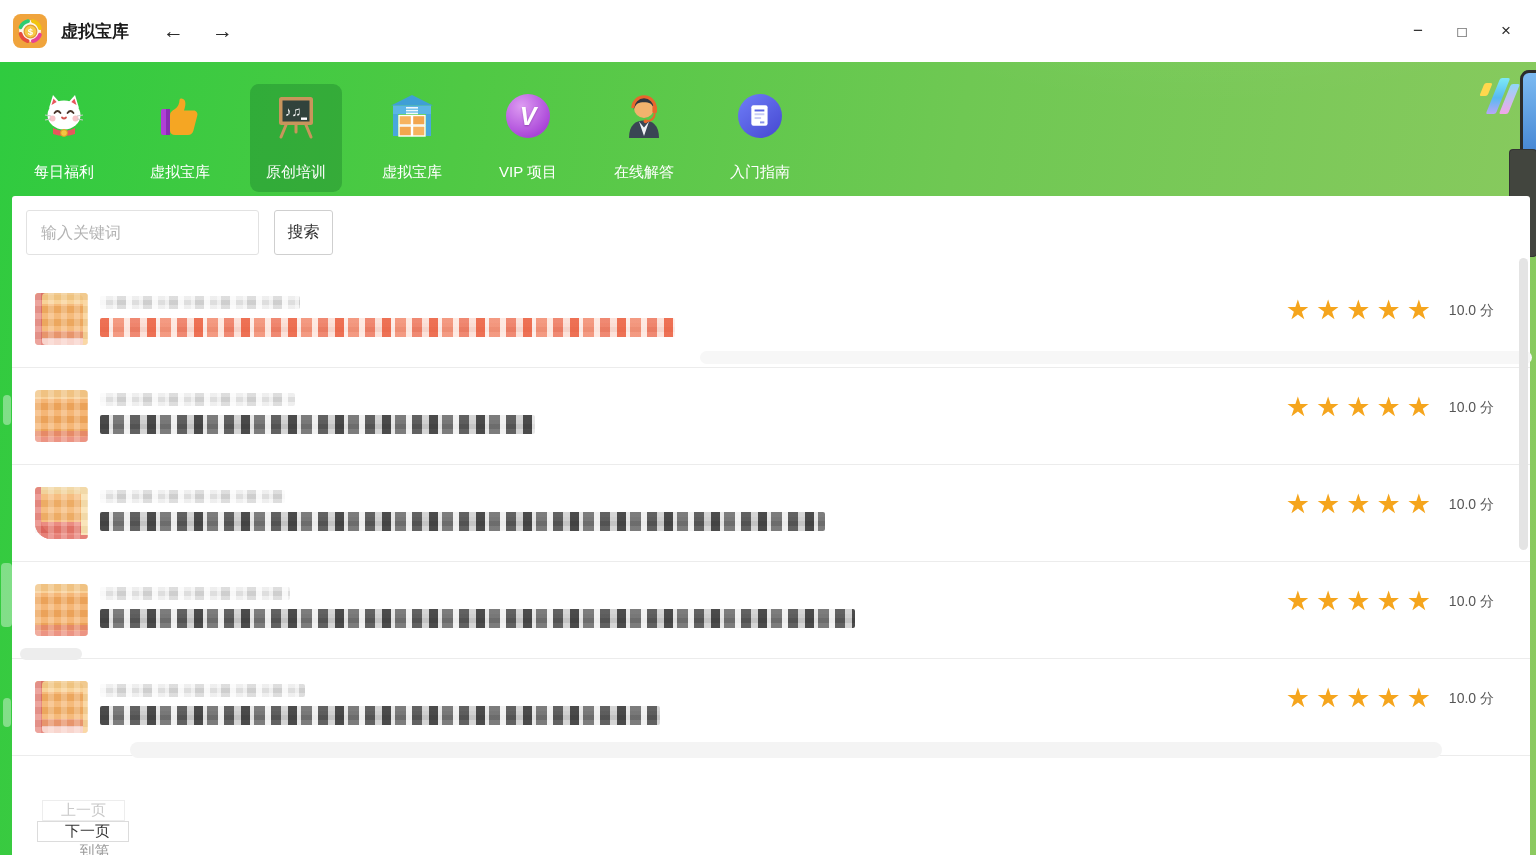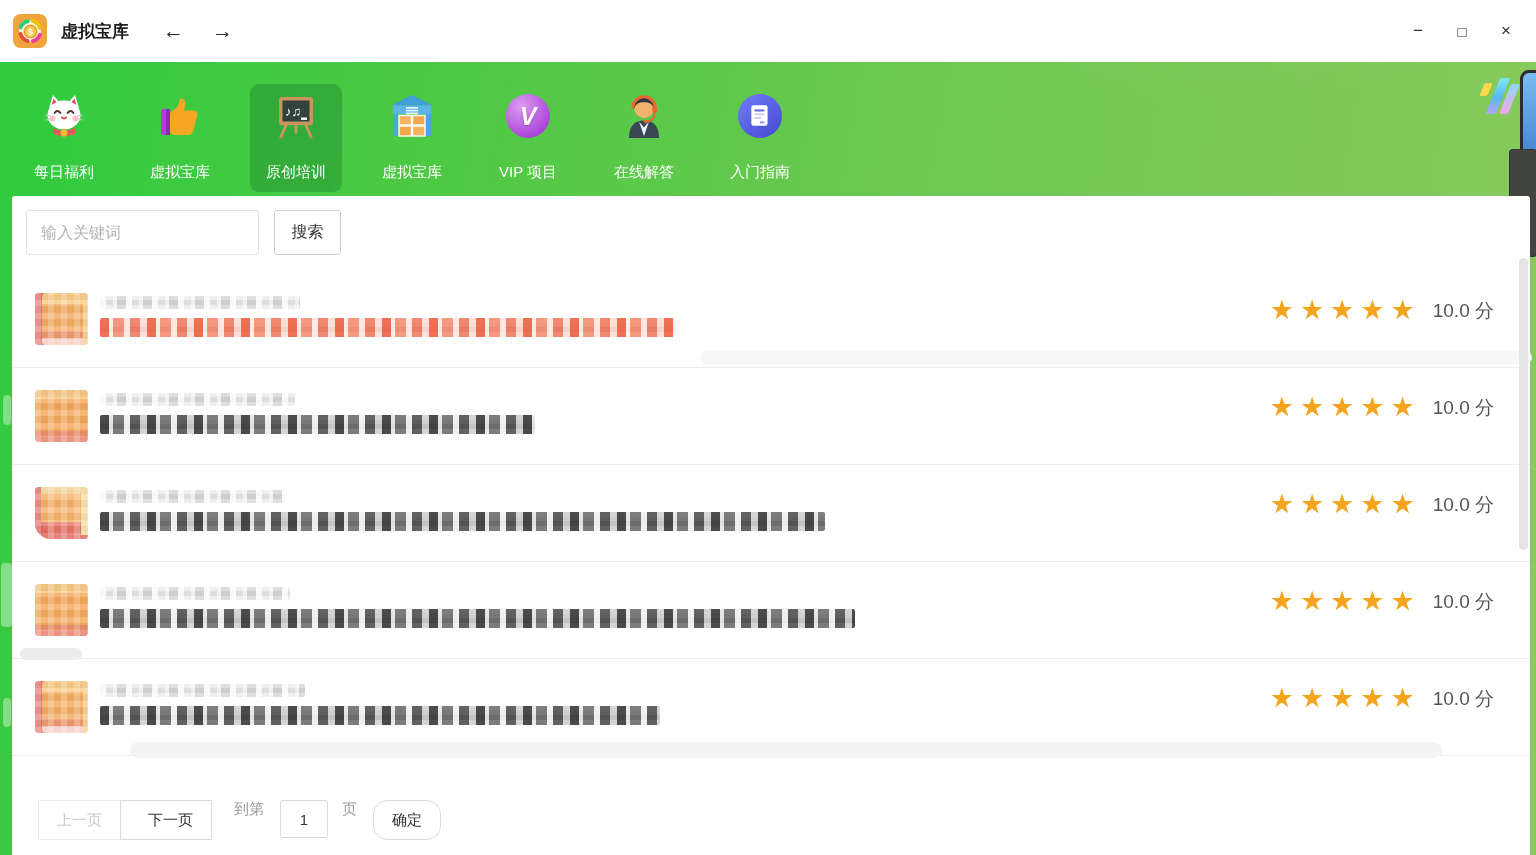--- a/index.html
+++ b/index.html
@@ -67,21 +67,21 @@
 
   
   .panel { position:absolute; left:12px; right:6px; top:134px; bottom:0; background:#fff;
     border-radius:3px 3px 0 0; }
 
   .search-row { position:absolute; left:14px; top:14px; display:flex; }
   .search-input { width:233px; height:45px; border:1px solid #e2e2e2; border-radius:3px;
     padding:0 14px; font-size:16px; color:#333; outline:none;
     font-family:"Liberation Sans","DejaVu Sans",sans-serif; }
   .search-input::placeholder { color:#b3b3b3; }
-  .search-btn { width:67px; height:45px; margin-left:15px; background:#fff;
+  .search-btn { width:59px; height:45px; margin-left:15px; background:#fff;
     border:1px solid #cfcfcf; border-radius:3px; font-size:16px; color:#333; cursor:pointer;
     font-family:"Liberation Sans","DejaVu Sans",sans-serif; }
 
   .list { position:absolute; left:0; right:0; top:75px; }
   .row { position:relative; height:97px; border-bottom:1px solid #ececec; cursor:pointer; }
   .thumb { position:absolute; left:23px; top:22px; width:53px; height:52px; border-radius:4px; }
   .thumb::after { content:""; position:absolute; inset:0; border-radius:4px;
     background:
       repeating-linear-gradient(90deg, rgba(255,255,255,.22) 0 6px, rgba(0,0,0,0) 6px 13px),
       repeating-linear-gradient(0deg, rgba(255,255,255,.16) 0 6px, rgba(0,0,0,.03) 6px 13px); }
@@ -102,33 +102,33 @@
   .mosaic.dark { background-color:#9e9e9e;
     background-image:
       repeating-linear-gradient(90deg, rgba(40,40,40,.75) 0 9px, rgba(255,255,255,.7) 9px 13px, rgba(70,70,70,.5) 13px 24px, rgba(255,255,255,.82) 24px 30px, rgba(30,30,30,.55) 30px 40px, rgba(255,255,255,.45) 40px 47px),
       repeating-linear-gradient(0deg, rgba(255,255,255,.22) 0 5px, rgba(0,0,0,.07) 5px 10px, rgba(255,255,255,.12) 10px 14px); }
   .mosaic.red { background-color:#f5b09c;
     background-image:
       repeating-linear-gradient(90deg, rgba(235,92,60,.8) 0 9px, rgba(255,255,255,.72) 9px 13px, rgba(240,120,88,.55) 13px 24px, rgba(255,240,234,.85) 24px 30px, rgba(232,78,48,.5) 30px 40px, rgba(255,255,255,.5) 40px 47px),
       repeating-linear-gradient(0deg, rgba(255,255,255,.25) 0 5px, rgba(0,0,0,.04) 5px 10px, rgba(255,255,255,.15) 10px 14px); }
   .row-rating { position:absolute; right:36px; top:26px; display:flex; align-items:center; }
   .stars { font-size:27px; color:#f5a51d; letter-spacing:6px; line-height:1; }
-  .score { font-size:19px; color:#555; margin-left:12px; white-space:nowrap; }
+  .score { font-size:14px; color:#555; margin-left:12px; white-space:nowrap; }
 
   .ghost { position:absolute; border-radius:8px; pointer-events:none; }
   .ghost.g1 { left:688px; top:155px; width:832px; height:13px; background:#f7f7f7; }
   .ghost.g2 { left:118px; top:546px; width:1312px; height:16px; background:#f4f4f4; }
   .ghost.g3 { left:8px; top:452px; width:62px; height:12px; background:#ededed; }
 
   .scrollbar-thumb { position:absolute; right:2px; top:62px; width:9px; height:292px;
     background:#e4e4e4; border-radius:5px; cursor:pointer; }
 
   
   .pagination { position:absolute; left:26px; top:604px; height:40px; display:flex;
-    align-items:flex-start; font-size:15px; }
+    align-items:center; font-size:15px;flex-direction:column; }
   .pg-btn { height:40px; padding:0 18px; background:#fff; border:1px solid #dcdcdc;
     font-size:15px; color:#333; cursor:pointer; display:flex; align-items:center;
     font-family:"Liberation Sans","DejaVu Sans",sans-serif; }
   .pg-btn.prev { border-color:#ededed; color:#c9c9c9; cursor:default; }
   .pg-btn.next { margin-left:-1px;padding-left:27px; }
   .pg-text { color:#9a9a9a; margin:0 0 0 22px; }
   .pg-input { width:48px; height:38px; margin-left:16px; border:1px solid #dcdcdc;
     border-radius:2px; text-align:center; font-size:15px; color:#333; outline:none;
     font-family:"Liberation Sans","DejaVu Sans",sans-serif; }
   .pg-suffix { margin-left:14px; }

